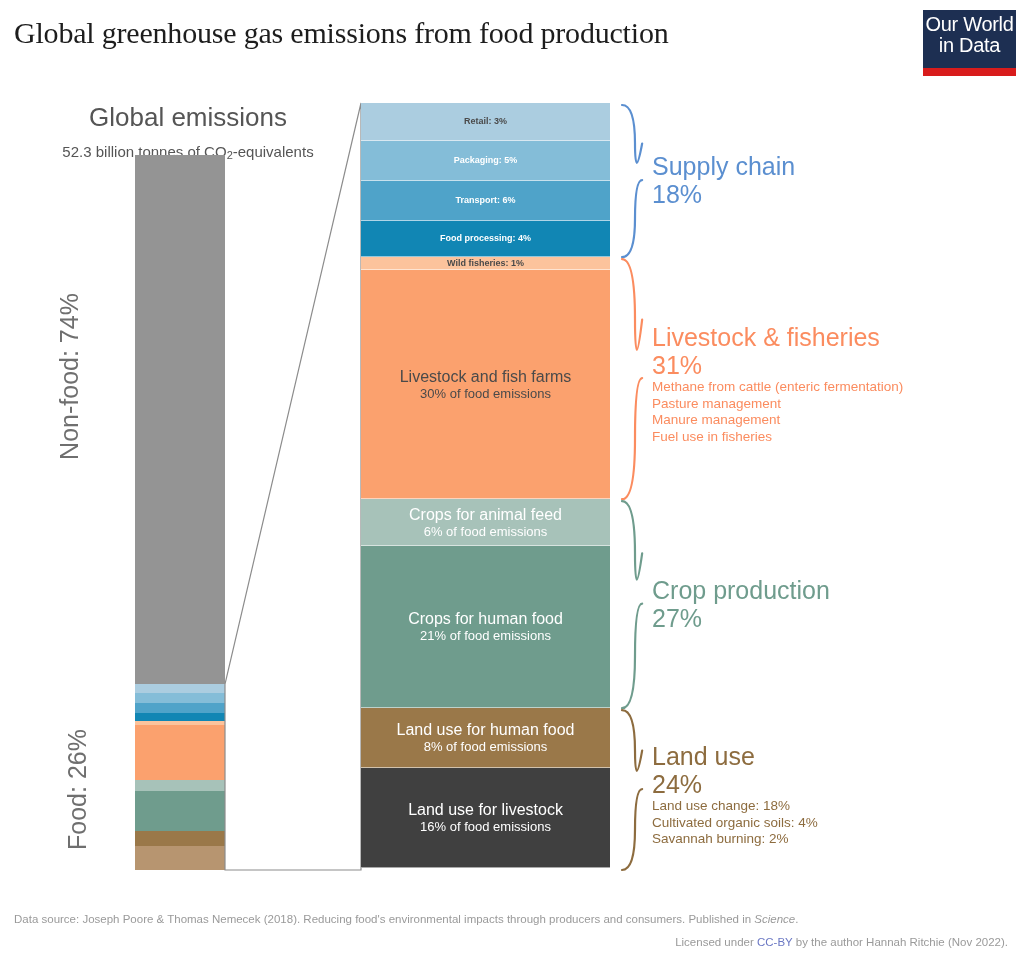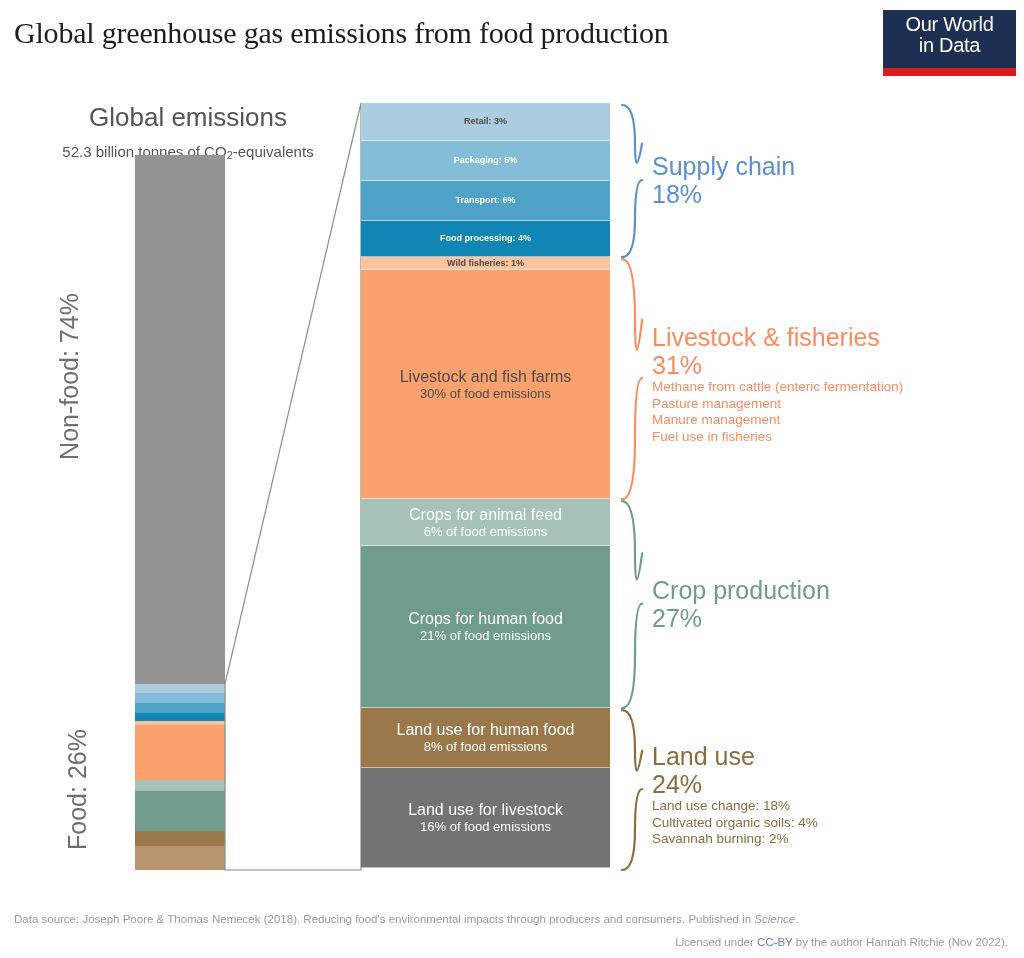--- a/index.html
+++ b/index.html
@@ -13,21 +13,21 @@
 
   
   .title {
     position: absolute; left: 14px; top: 16px;
     font-family: "Liberation Serif", serif;
     font-size: 30px; color: #1d1d1d; letter-spacing: -0.2px;
     white-space: nowrap;
   }
   .logo {
     position: absolute; right: 8px; top: 10px;
-    width: 133px; height: 66px;
+    width: 93px; height: 66px;
     background: #1d2f52;
     display: flex; flex-direction: column;
     align-items: center; justify-content: flex-start;
     padding-top: 4px;
   }
   .logo-line {
     color: #ffffff; font-size: 20px; line-height: 21px;
     font-weight: 400; letter-spacing: -0.3px;
   }
   .logo-bar {
@@ -158,21 +158,21 @@
         <div class="bl2">6% of food emissions</div>
       </div>
       <div class="block" style="height: 161.99px; background: rgb(111, 156, 141); color: rgb(255, 255, 255);">
         <div class="bl1">Crops for human food</div>
         <div class="bl2">21% of food emissions</div>
       </div>
       <div class="block" style="height: 60px; background: rgb(154, 120, 73); color: rgb(255, 255, 255);">
         <div class="bl1">Land use for human food</div>
         <div class="bl2">8% of food emissions</div>
       </div>
-      <div class="block" style="height: 99.8634px; background: #737373; color: rgb(255, 255, 255);">
+      <div class="block" style="height: 99.8634px; background: #404040; color: rgb(255, 255, 255);">
         <div class="bl1">Land use for livestock</div>
         <div class="bl2">16% of food emissions</div>
       </div>
     </div>
 
   <svg id="braces" width="1024" height="958" style="position:absolute;left:0;top:0;pointer-events:none">
       <path d="M 622 105 q 13 0 13 38.522575 q 0 38.522575 7.15 0 M 642.15 180.04515 q -7.15 0 -7.15 38.522575 q 0 38.522575 -13 38.522575" fill="none" stroke="#5b8fd0" stroke-width="2.2" stroke-linecap="round"></path>
       <path d="M 622 259.0903 q 13 0 13 60.51629999999997 q 0 60.51629999999997 7.15 0 M 642.15 378.12289999999996 q -7.15 0 -7.15 60.5163 q 0 60.5163 -13 60.5163" fill="none" stroke="#fb8c5f" stroke-width="2.2" stroke-linecap="round"></path>
       <path d="M 622 501.15549999999996 q 13 0 13 52.251874999999984 q 0 52.251874999999984 7.15 0 M 642.15 603.6592499999999 q -7.15 0 -7.15 52.25187500000004 q 0 52.25187500000004 -13 52.25187500000004" fill="none" stroke="#6f9c8d" stroke-width="2.2" stroke-linecap="round"></path>
       <path d="M 622 710.163 q 13 0 13 40.45925 q 0 40.45925 7.15 0 M 642.15 789.0815 q -7.15 0 -7.15 40.45925 q 0 40.45925 -13 40.45925" fill="none" stroke="#8d6c3f" stroke-width="2.2" stroke-linecap="round"></path>

